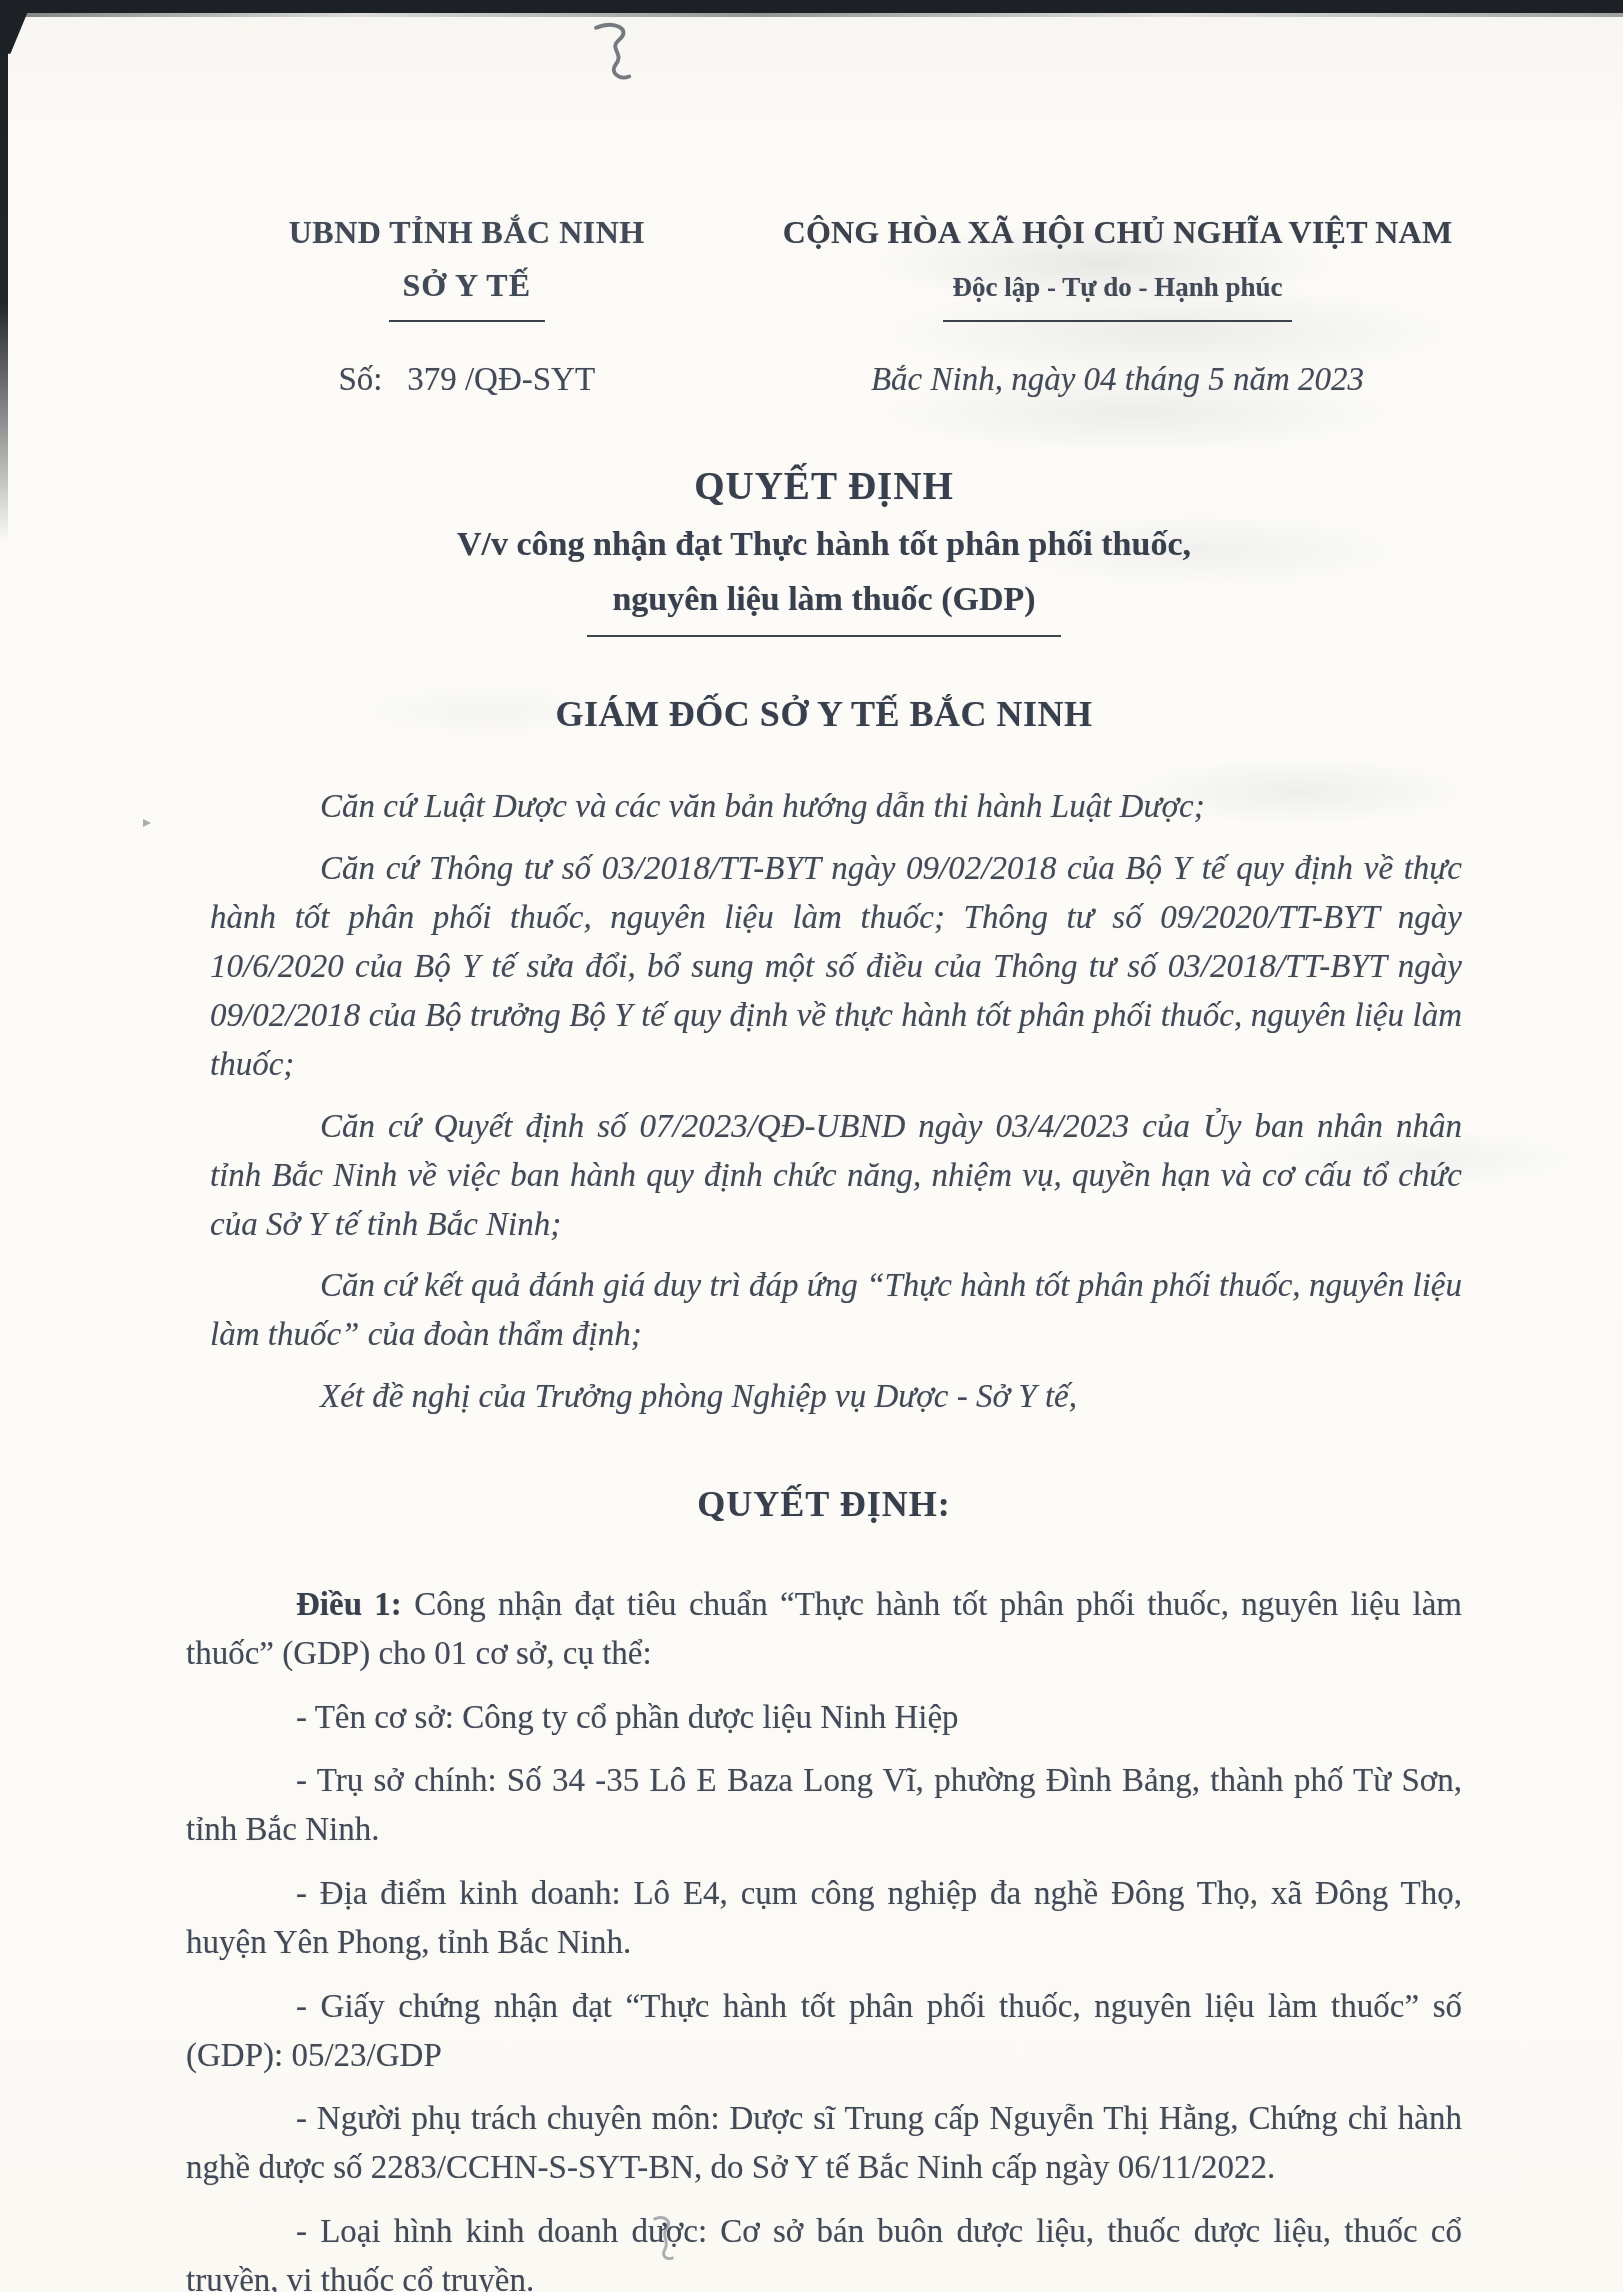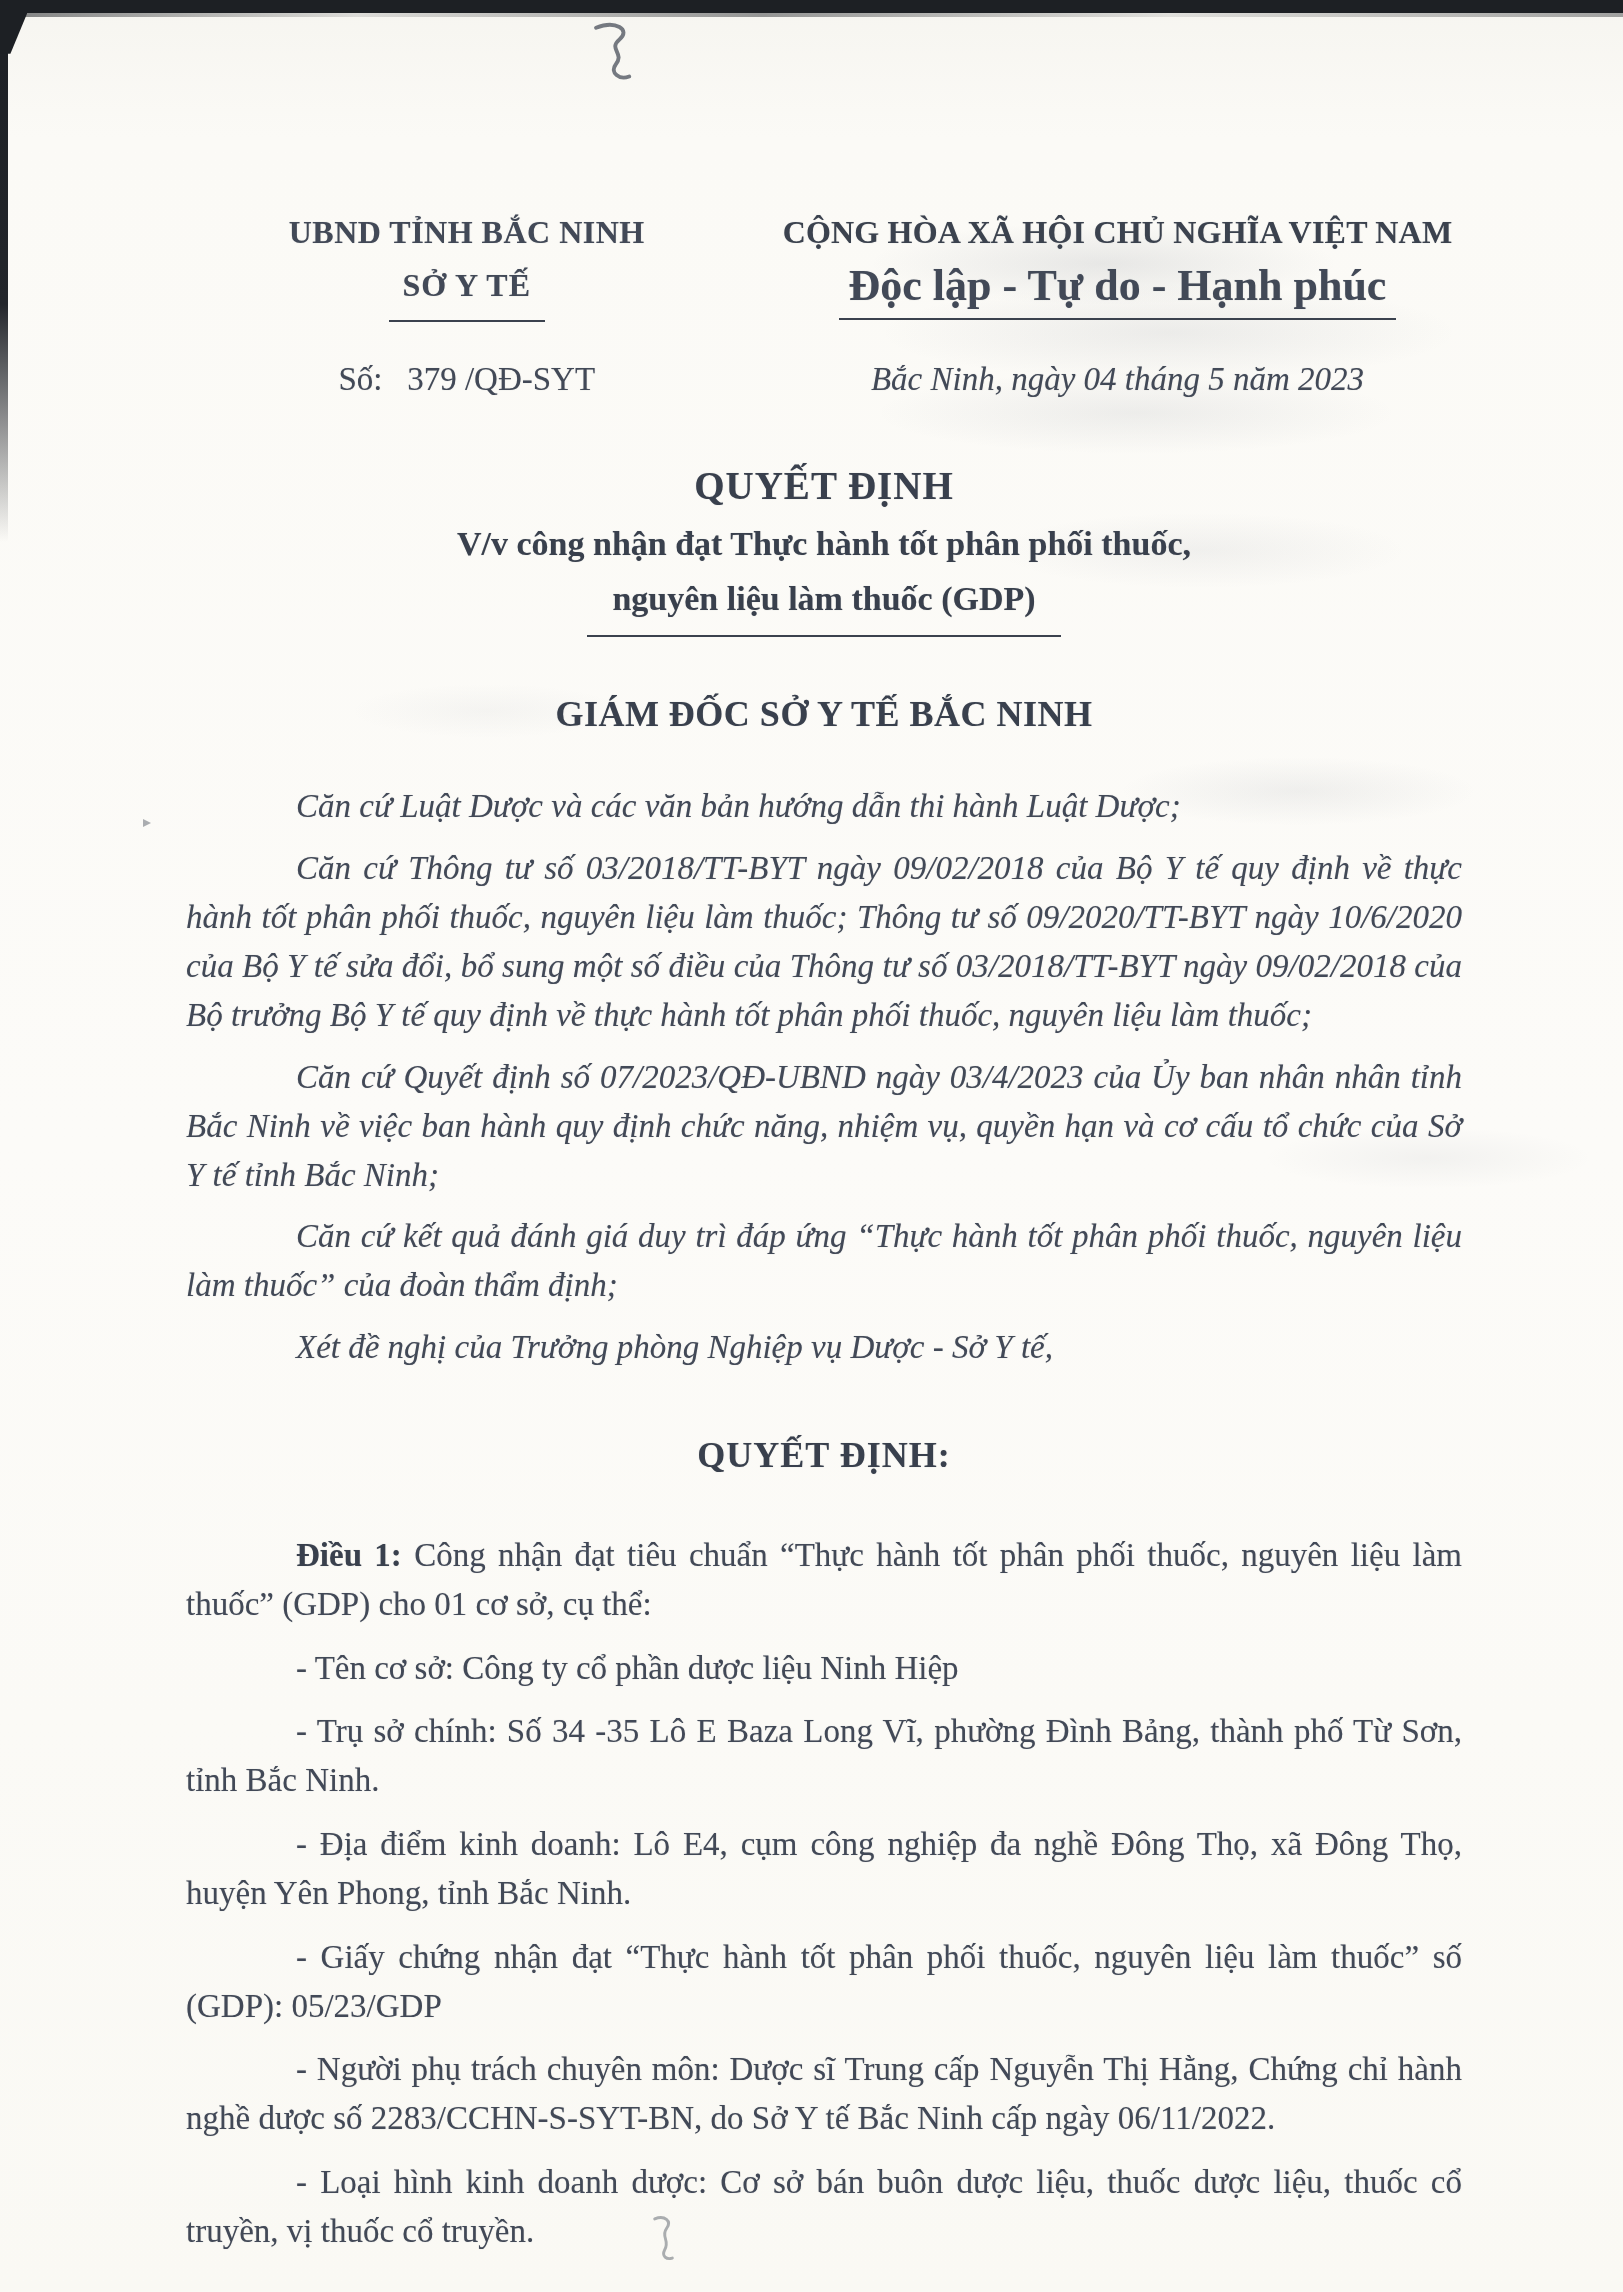--- a/index.html
+++ b/index.html
@@ -53,37 +53,37 @@
 
   .header-row { display:flex; justify-content:space-between; align-items:flex-start; }
   .org-block { width:44%; text-align:center; }
   .national-block { width:54%; text-align:center; }
   .org-line1 { font-size:32px; font-weight:bold; letter-spacing:0.5px; }
   .org-line2 { margin-top:3.9px; }
   .org-line2 > span { display:inline-block; font-size:32px; font-weight:bold; letter-spacing:1px;
     border-bottom:2.9px solid #3b424e; padding:0 13.7px 9.8px; }
   .nat-line1 { font-size:32px; font-weight:bold; letter-spacing:0.2px; color:#3b424e; }
   .nat-line2 { margin-top:3.9px; }
-  .nat-line2 > span { display:inline-block; font-size:44px; font-weight:bold;
+  .nat-line2 > span { display:inline-block; font-size:27px; font-weight:bold;
     border-bottom:2.9px solid #3b424e; padding:0 9.8px 7.8px; }
 
   .subheader-row { display:flex; justify-content:space-between; align-items:baseline; margin-top:33px; }
   .doc-number { width:44%; text-align:center; white-space:pre; font-size:33px; }
   .dateline { width:54%; text-align:center; font-style:italic; font-size:33px; }
 
   .title-block { text-align:center; margin-top:57px; }
   .title-main { font-size:39px; font-weight:bold; letter-spacing:1px; color:#39404d; }
   .title-sub1 { font-size:34px; font-weight:bold; margin-top:9.8px; color:#39404d; }
   .title-sub2 { margin-top:5.9px; }
   .title-sub2 > span { display:inline-block; font-size:34px; font-weight:bold; color:#39404d;
     border-bottom:2.9px solid #3b424e; padding:0 25.5px 11.8px; }
 
   .issuer { text-align:center; margin-top:53px; font-size:36px; font-weight:bold; letter-spacing:0.5px; color:#39404d; }
 
-  .preamble { margin-top:43px; }
+  .preamble { margin-top:43px;margin-left:24px; }
   .preamble p {
     margin:0 0 12.7px 0;
     font-style:italic;
     text-indent:110px;
     text-align:justify;
   }
 
   .order-heading { text-align:center; font-size:36px; font-weight:bold; letter-spacing:1px;
     margin:59px 0 51px; color:#39404d; }
 

